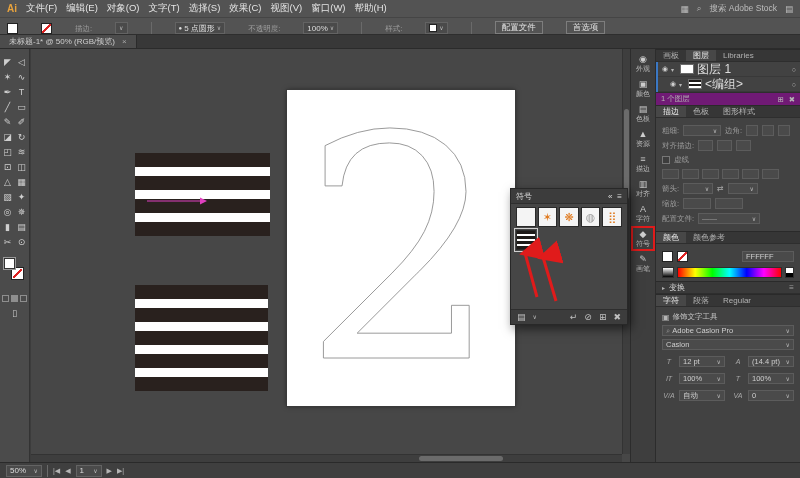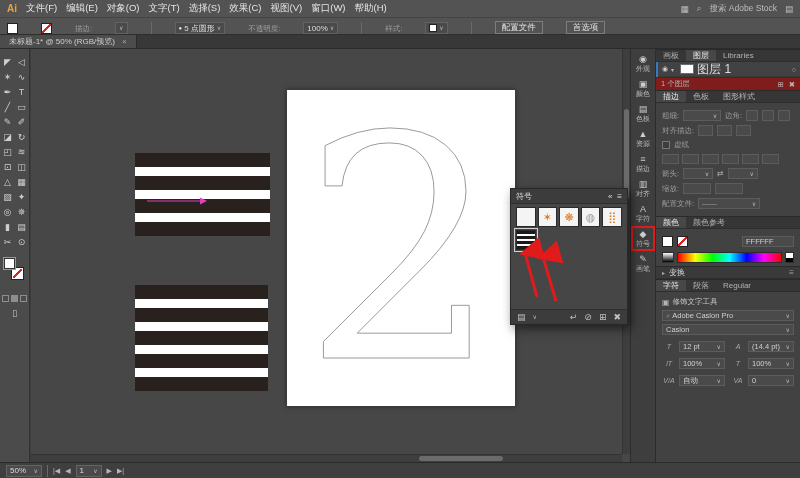--- a/index.html
+++ b/index.html
@@ -91,21 +91,21 @@
   .ptab{padding:0 7px;display:flex;align-items:center;font-size:8px;color:#b2b2b2;white-space:nowrap}
   .ptab.active{background:#474747;color:#eaeaea}
   .lrows{border-left:2px solid var(--selection-blue,#3b78c4)}
   .lrow{height:15px;display:flex;align-items:center;gap:3px;padding:0 4px;border-bottom:1px solid #393939}
   .lrow .eye{font-size:7px;color:#cfcfcf}
   .lrow .exp{font-size:6px;color:#b5b5b5;width:6px}
   .lthumb{width:14px;height:10px;border:1px solid #6b6b6b;background:#fff}
   .lthumb.striped{background:repeating-linear-gradient(to bottom,#1e1a18 0 2px,#fff 2px 4px)}
   .lname{flex:1;color:#ddd;font-size:12px;white-space:nowrap;overflow:hidden}
   .lrow .tgt{font-size:7px;color:#b5b5b5}
-  .pfoot{height:13px;background:#7f1d1d;border-top:1px solid #2e2e2e;display:flex;align-items:center;
+  .pfoot{height:13px;background:#701a75;border-top:1px solid #2e2e2e;display:flex;align-items:center;
          gap:5px;padding:0 5px;color:#b5b5b5;font-size:7.5px}
   .pfoot .sp{flex:1}
   .pbody{padding:3px 6px}
   .prow{display:flex;align-items:center;gap:4px;margin:4px 0}
   .plabel{color:#9d9d9d;font-size:7.5px;white-space:nowrap}
   .fbox{display:inline-flex;align-items:center;gap:2px;height:11px;background:#4a4a4a;
         border:1px solid #5c5c5c;padding:0 3px;font-size:7.5px;color:#cfcfcf}
   .mbox{width:12px;height:11px;background:#4a4a4a;border:1px solid #5c5c5c}
   .dashrow{display:flex;gap:3px;margin:3px 0 4px 0}
   .dashbox{width:17px;height:10px;background:#4a4a4a;border:1px solid #5c5c5c}
@@ -297,20 +297,27 @@
       <span class="ptab">Libraries</span>
     </div>
     <div class="lrows">
       <div class="lrow">
         <span class="eye">◉</span>
         <span class="exp">▾</span>
         <span class="lthumb"></span>
         <span class="lname">图层 1</span>
         <span class="tgt">○</span>
       </div>
+      <div class="lrow" style="padding-left:12px">
+        <span class="eye">◉</span>
+        <span class="exp">▾</span>
+        <span class="lthumb striped"></span>
+        <span class="lname">&lt;编组&gt;</span>
+        <span class="tgt">○</span>
+      </div>
     </div>
     <div class="pfoot">
       <span>1 个图层</span>
       <span class="sp"></span>
       <span>⊞</span>
       <span>✖</span>
     </div>
 
     <div class="ptabs">
       <span class="ptab active">描边</span>

